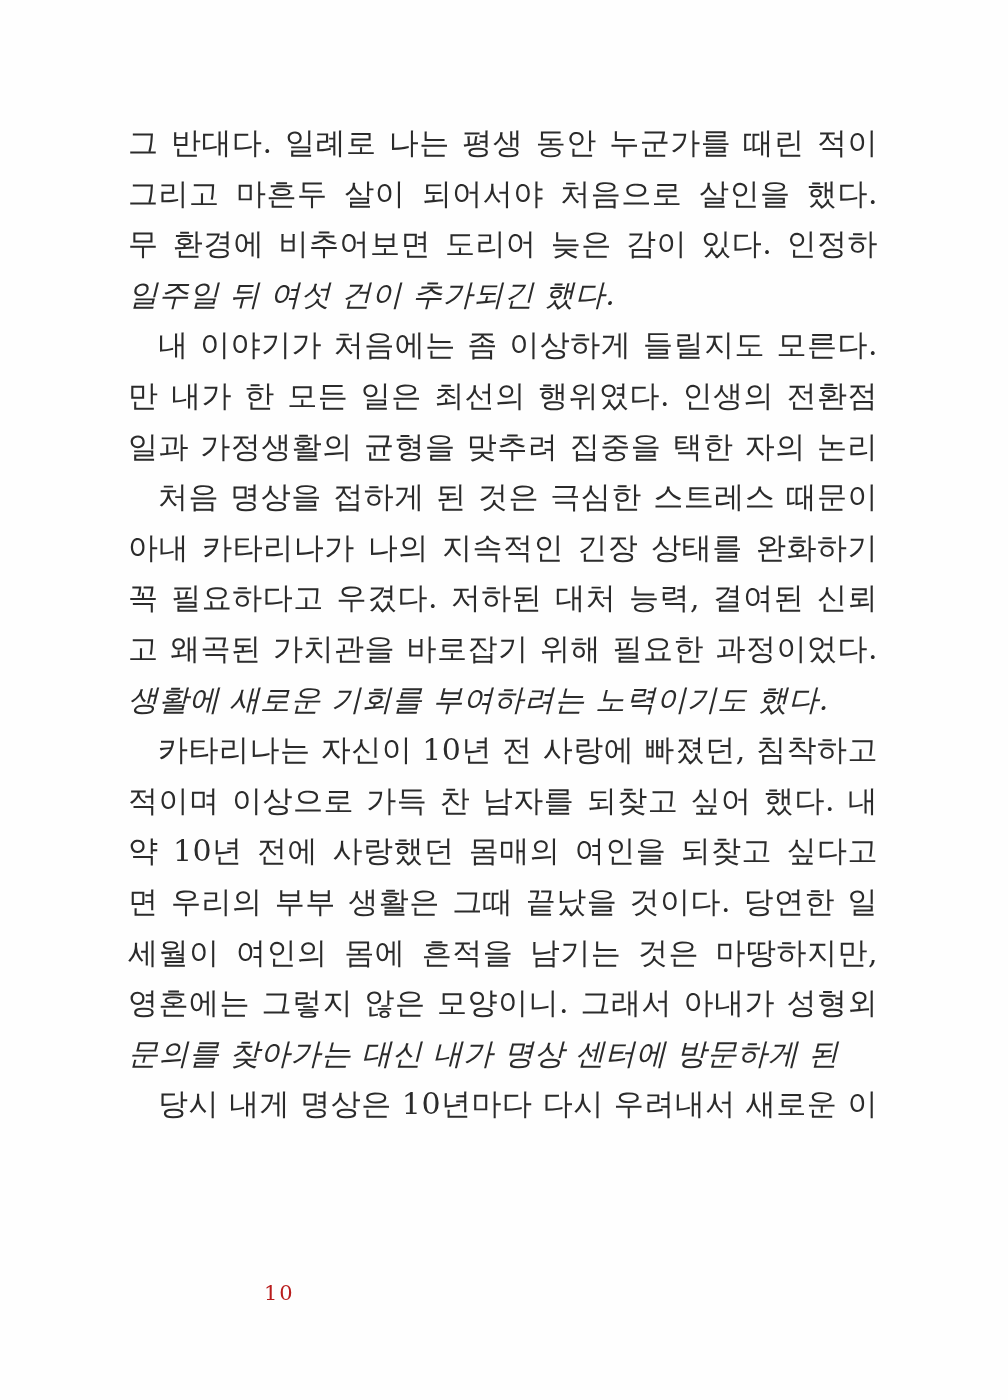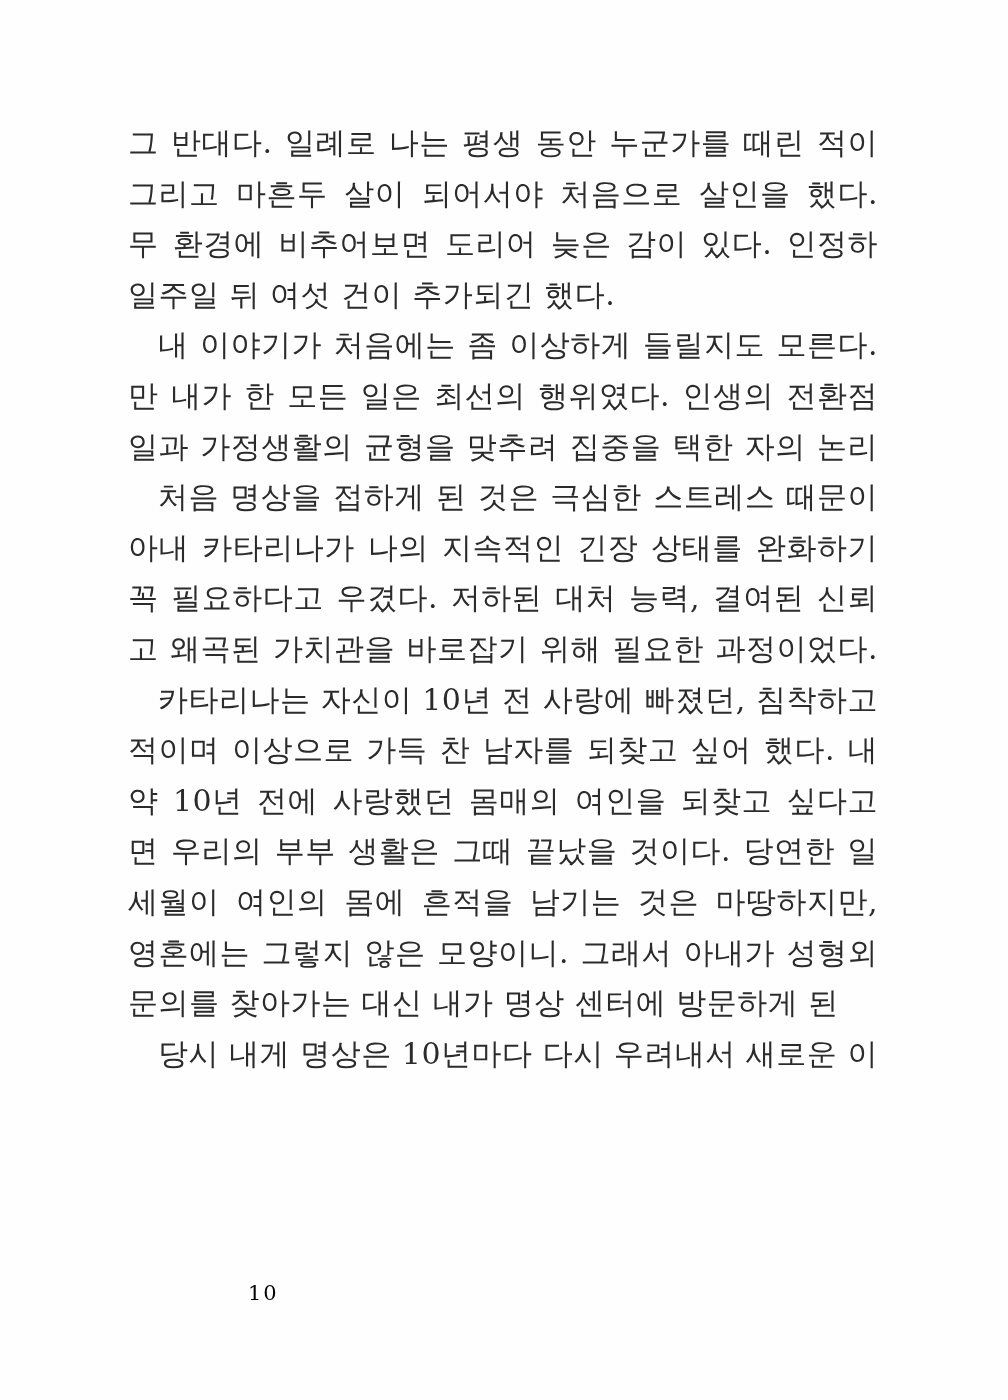--- a/index.html
+++ b/index.html
@@ -28,31 +28,32 @@
   .line {
     text-align: justify;
     text-align-last: justify;
     white-space: normal;
     height: 50.6px;
     overflow: hidden;
   }
   .line.para-end {
     text-align: left;
     text-align-last: left;
+    font-style: italic;
   }
   .line.indent {
     text-indent: 1em;
   }
   .page-number {
     position: absolute;
-    left: 248px;
+    left: 264px;
     top: 1281px;
     font-size: 21px;
     letter-spacing: 2px;
-    color: #000000;
+    color: #b91c1c;
   }
 </style>
 </head>
 <body>
 
 <div class="page">
 
   <div class="text-block">
 
     <div>
@@ -66,20 +67,21 @@
       <div class="line indent">내 이야기가 처음에는 좀 이상하게 들릴지도 모른다. 하지</div>
       <div class="line">만 내가 한 모든 일은 최선의 행위였다. 인생의 전환점에서</div>
       <div class="line">일과 가정생활의 균형을 맞추려 집중을 택한 자의 논리적 결</div>
     </div>
 
     <div>
       <div class="line indent">처음 명상을 접하게 된 것은 극심한 스트레스 때문이었다.</div>
       <div class="line">아내 카타리나가 나의 지속적인 긴장 상태를 완화하기 위해</div>
       <div class="line">꼭 필요하다고 우겼다. 저하된 대처 능력, 결여된 신뢰 그리</div>
       <div class="line">고 왜곡된 가치관을 바로잡기 위해 필요한 과정이었다. 결혼</div>
+      <div class="line para-end">생활에 새로운 기회를 부여하려는 노력이기도 했다.</div>
     </div>
 
     <div>
       <div class="line indent">카타리나는 자신이 10년 전 사랑에 빠졌던, 침착하고 진취</div>
       <div class="line">적이며 이상으로 가득 찬 남자를 되찾고 싶어 했다. 내가 만</div>
       <div class="line">약 10년 전에 사랑했던 몸매의 여인을 되찾고 싶다고 말했다</div>
       <div class="line">면 우리의 부부 생활은 그때 끝났을 것이다. 당연한 일이다.</div>
       <div class="line">세월이 여인의 몸에 흔적을 남기는 것은 마땅하지만, 남자의</div>
       <div class="line">영혼에는 그렇지 않은 모양이니. 그래서 아내가 성형외과 전</div>
       <div class="line para-end">문의를 찾아가는 대신 내가 명상 센터에 방문하게 된 것이다.</div>

